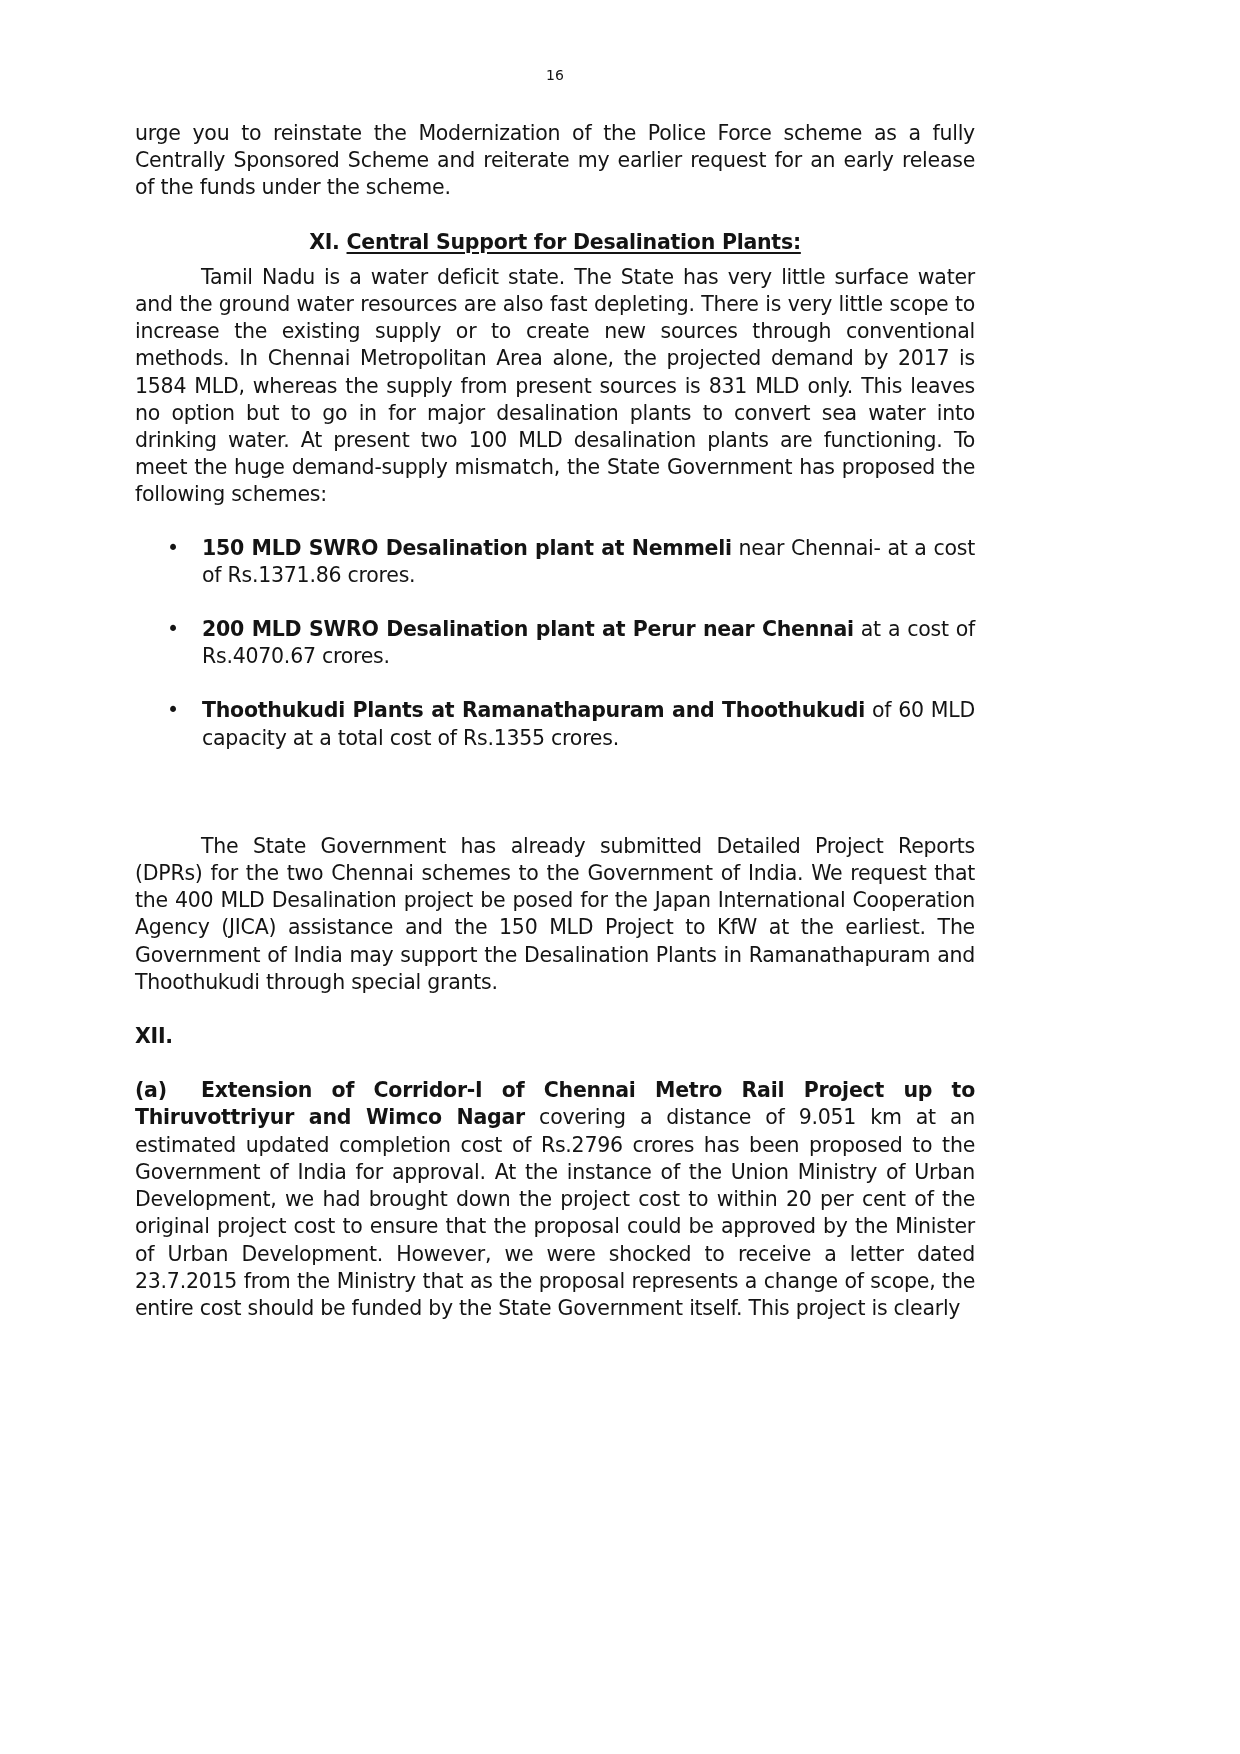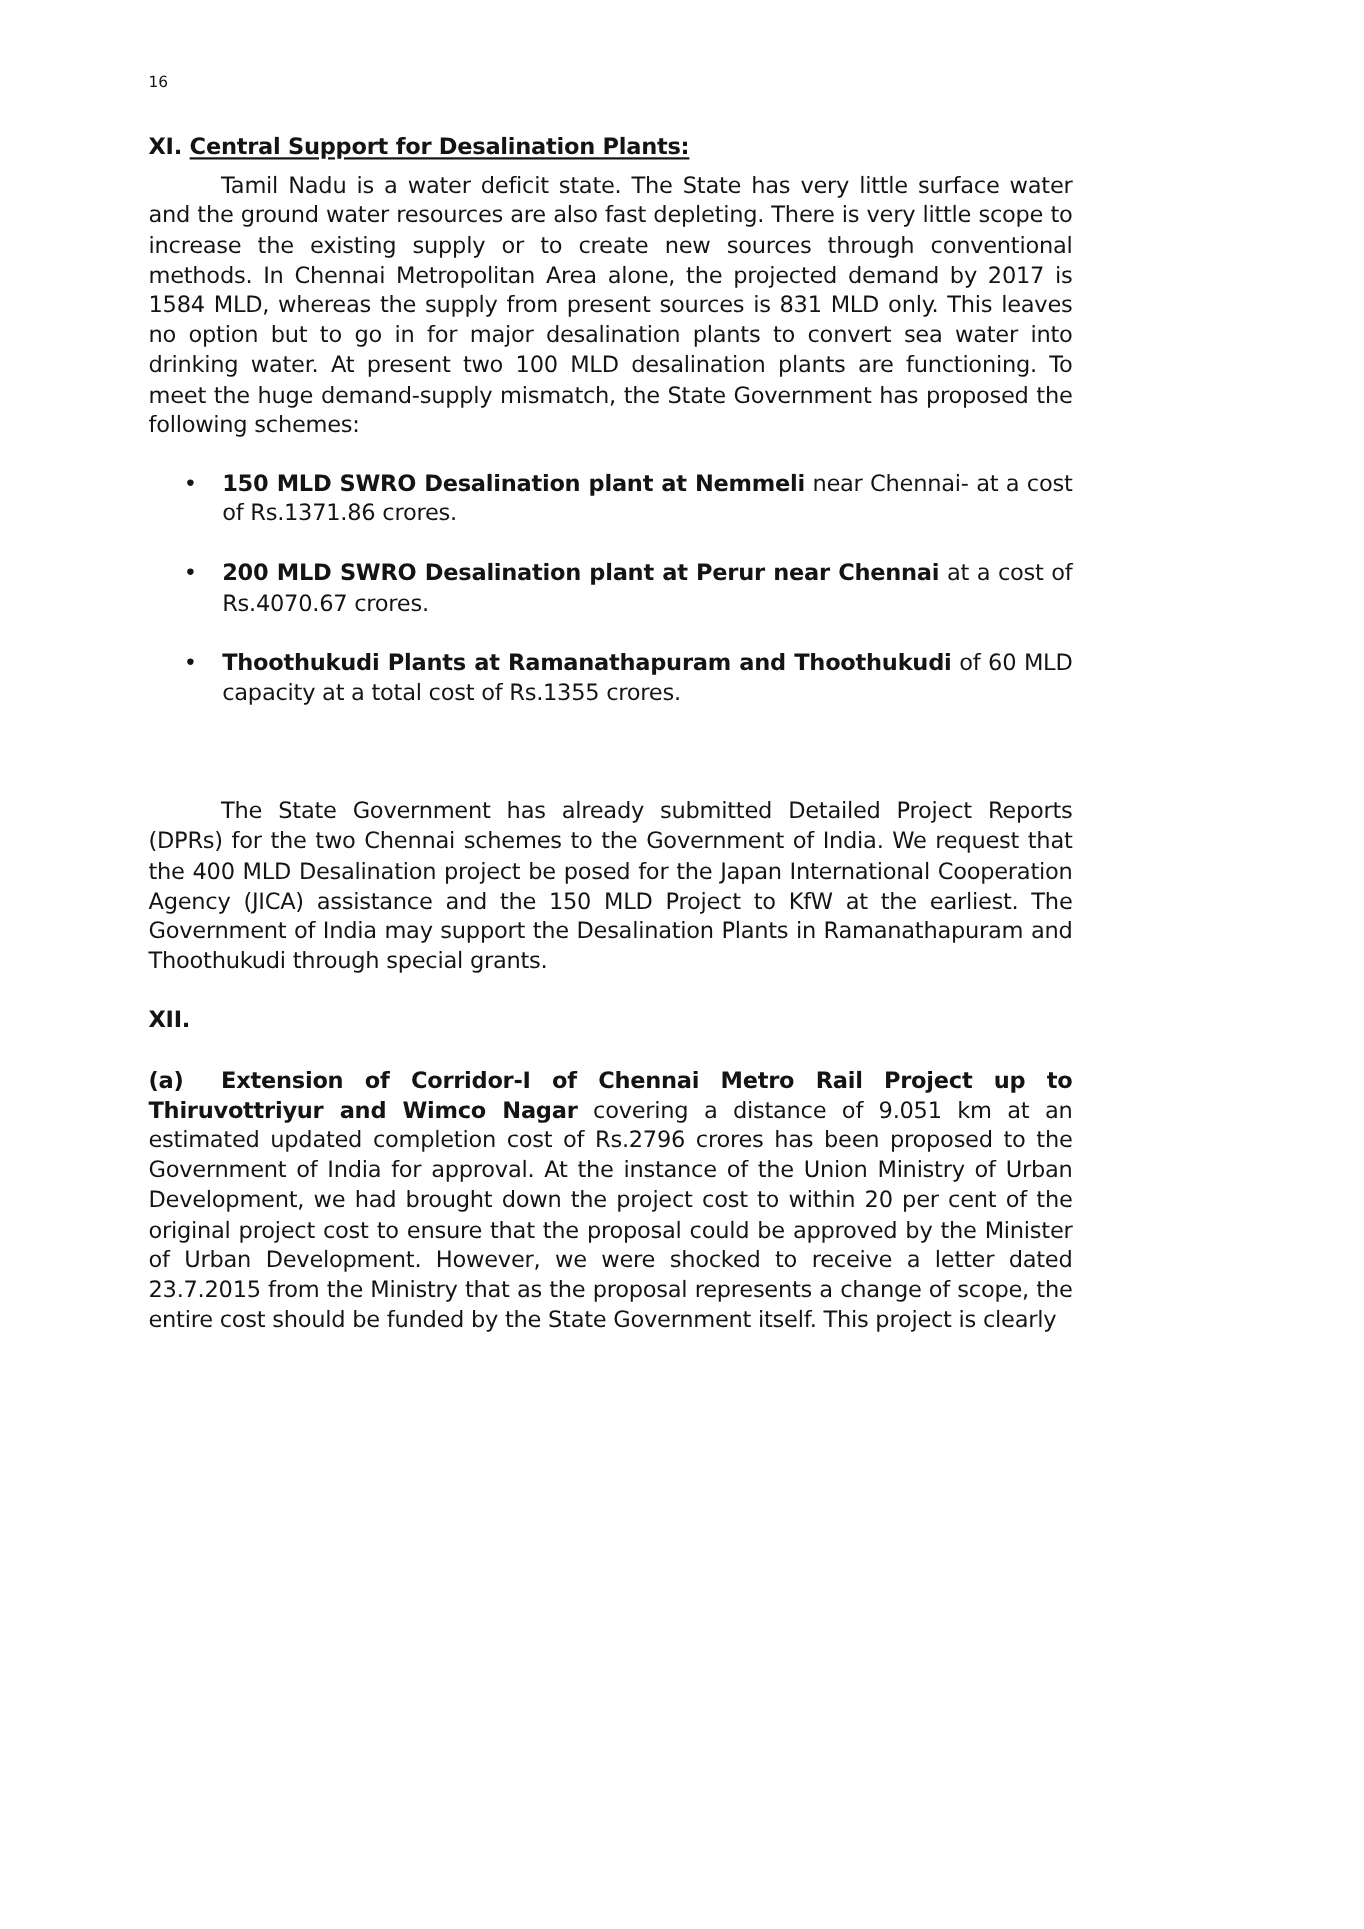--- a/index.html
+++ b/index.html
@@ -3,28 +3,28 @@
 <meta charset="utf-8">
 <style>
   html, body { margin: 0; padding: 0; background: #ffffff; }
   body { width: 1240px; height: 1754px; position: relative; overflow: hidden; }
   .page {
     position: absolute; left: 135px; top: 66px; width: 840px;
     font-family: "DejaVu Sans", sans-serif; color: #141414;
     font-size: 20.5px; line-height: 27.2px; letter-spacing: -0.25px;
   }
   .page-number {
-    font-size: 14px; line-height: 18px;
+    text-align: center; font-size: 14px; line-height: 18px;
     margin-left: 0; margin-bottom: 36px; letter-spacing: 0;
     width: 840px;
   }
   p { margin: 0; text-align: justify; }
   .indent { text-indent: 66px; }
   .section-heading {
-    font-weight: bold; margin: 27px 0 8px 0; font-size: 20.5px;
+    font-weight: bold; margin: 27px 0 8px 0; font-size: 20.5px; text-align: center;
   }
   .section-heading .title { text-decoration: underline; text-underline-offset: 3px; }
   ul.schemes { list-style: none; margin: 26px 0 0 0; padding: 0; }
   ul.schemes li { position: relative; padding-left: 67px; margin-bottom: 27px; text-align: justify; }
   ul.schemes li .bullet { position: absolute; left: 32px; top: 0; }
   b { font-weight: bold; margin-top: 25px; }
   .gap-large { height: 54px; }
   .heading-xii {
     font-weight: bold; margin: 27px 0 14px 0; display: flex;
   }
@@ -33,20 +33,21 @@
   .heading-xii .title .line2 { display: block; text-align-last: left; }
   .sub-item { margin-top: 27px; }
   .sub-item .label { font-weight: bold; display: inline-block; width: 66px; }
 </style>
 </head>
 <body>
 
 <div class="page">
   <div class="page-number">16</div>
 
+  <p>urge you to reinstate the Modernization of the Police Force scheme as a fully Centrally Sponsored Scheme and reiterate my earlier request for an early release of the funds under the scheme.</p>
 
   <div class="section-heading">
     <span>XI.</span>
     <span class="title">Central Support for Desalination Plants:</span>
   </div>
 
   <p class="indent"><span>Tamil Nadu is a water deficit state. The State has very little surface water and the ground water resources are also fast depleting. There is very little scope to increase the existing supply or to create new sources through conventional methods. In Chennai Metropolitan Area alone, the projected demand by 2017 is 1584 MLD, whereas the supply from present sources is 831 MLD only. This leaves no option but to go in for major desalination plants to convert sea water into drinking water.</span> <span>At present two 100 MLD desalination plants are functioning.</span> <span>To meet the huge demand-supply mismatch, the State Government has proposed the following schemes:</span></p>
 
   <ul class="schemes">
     <li>

